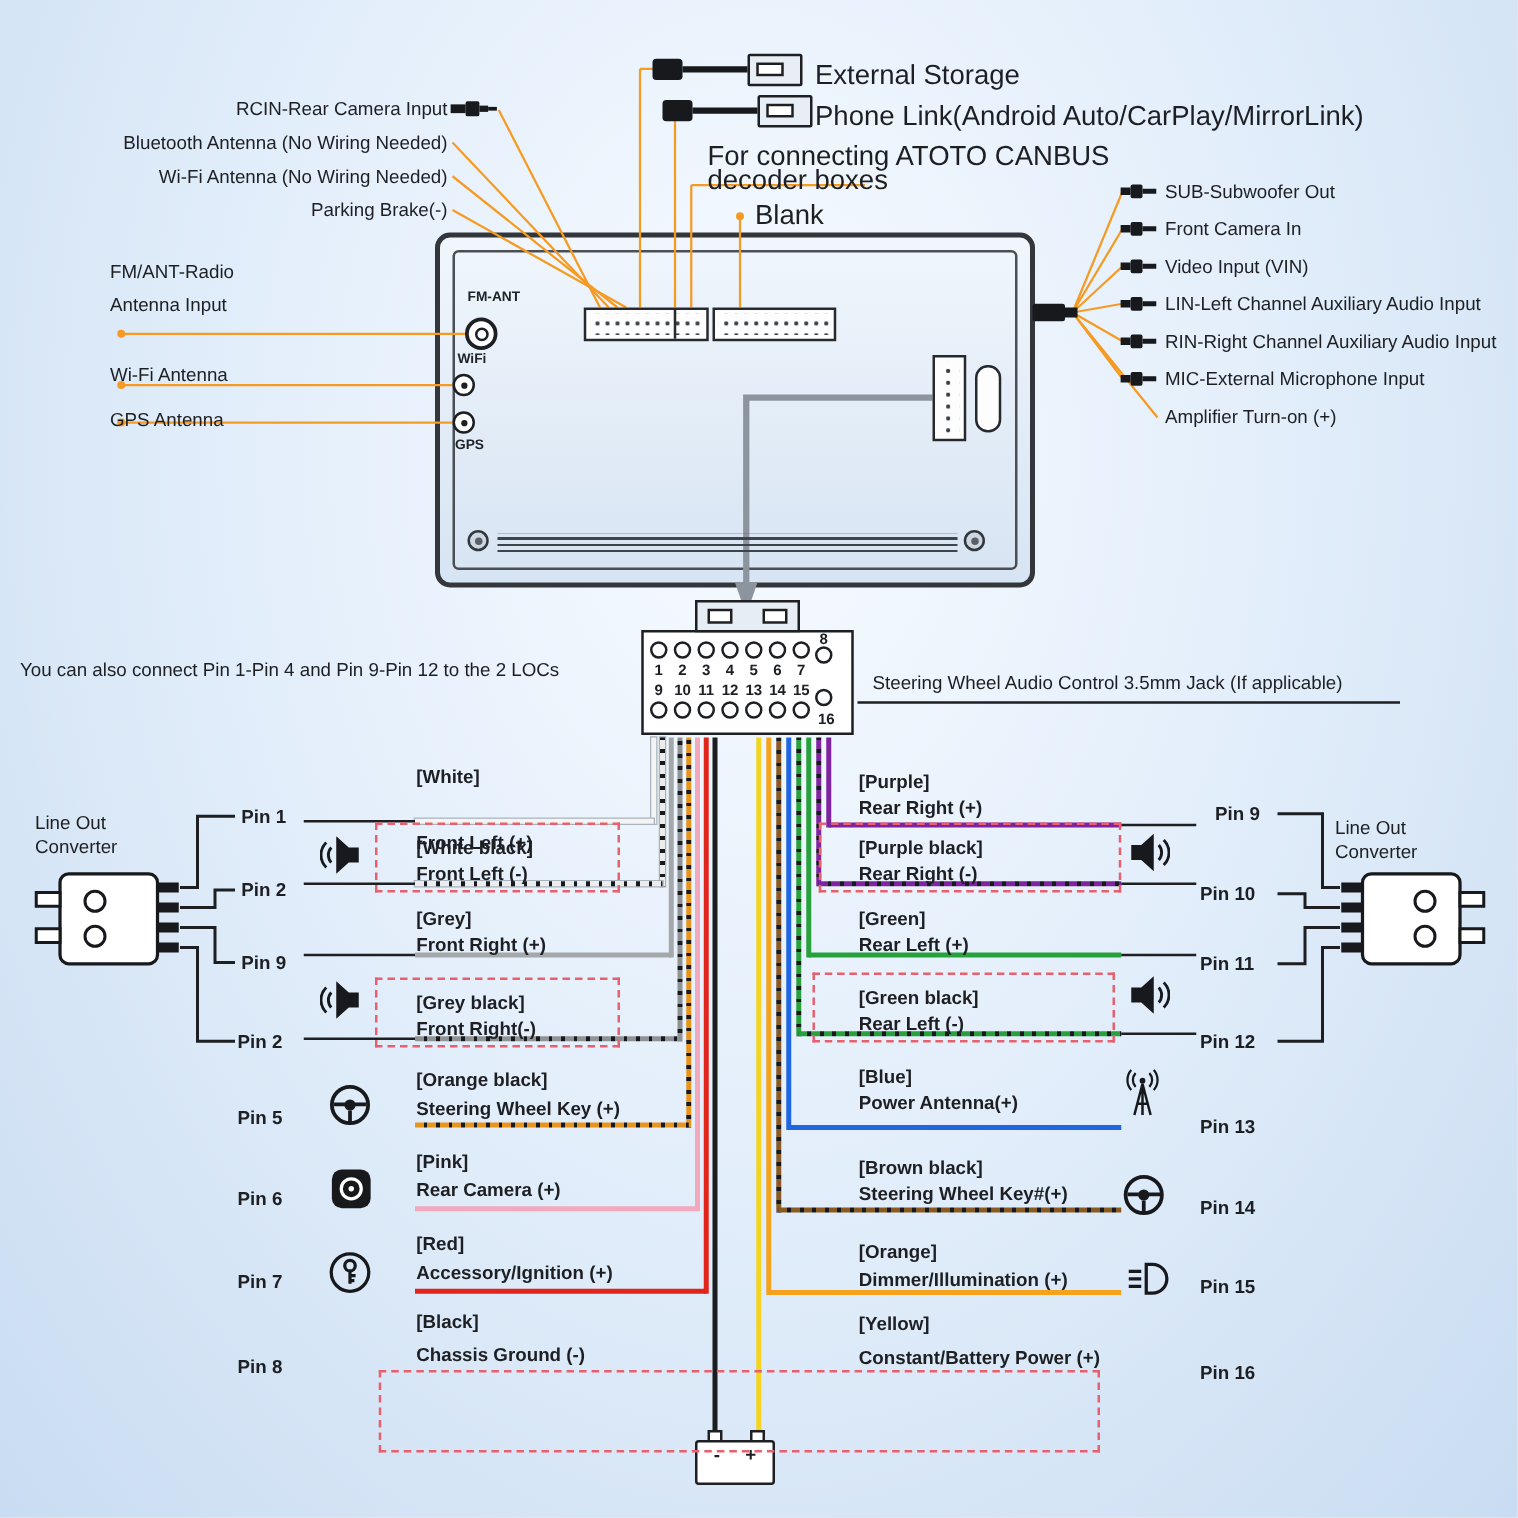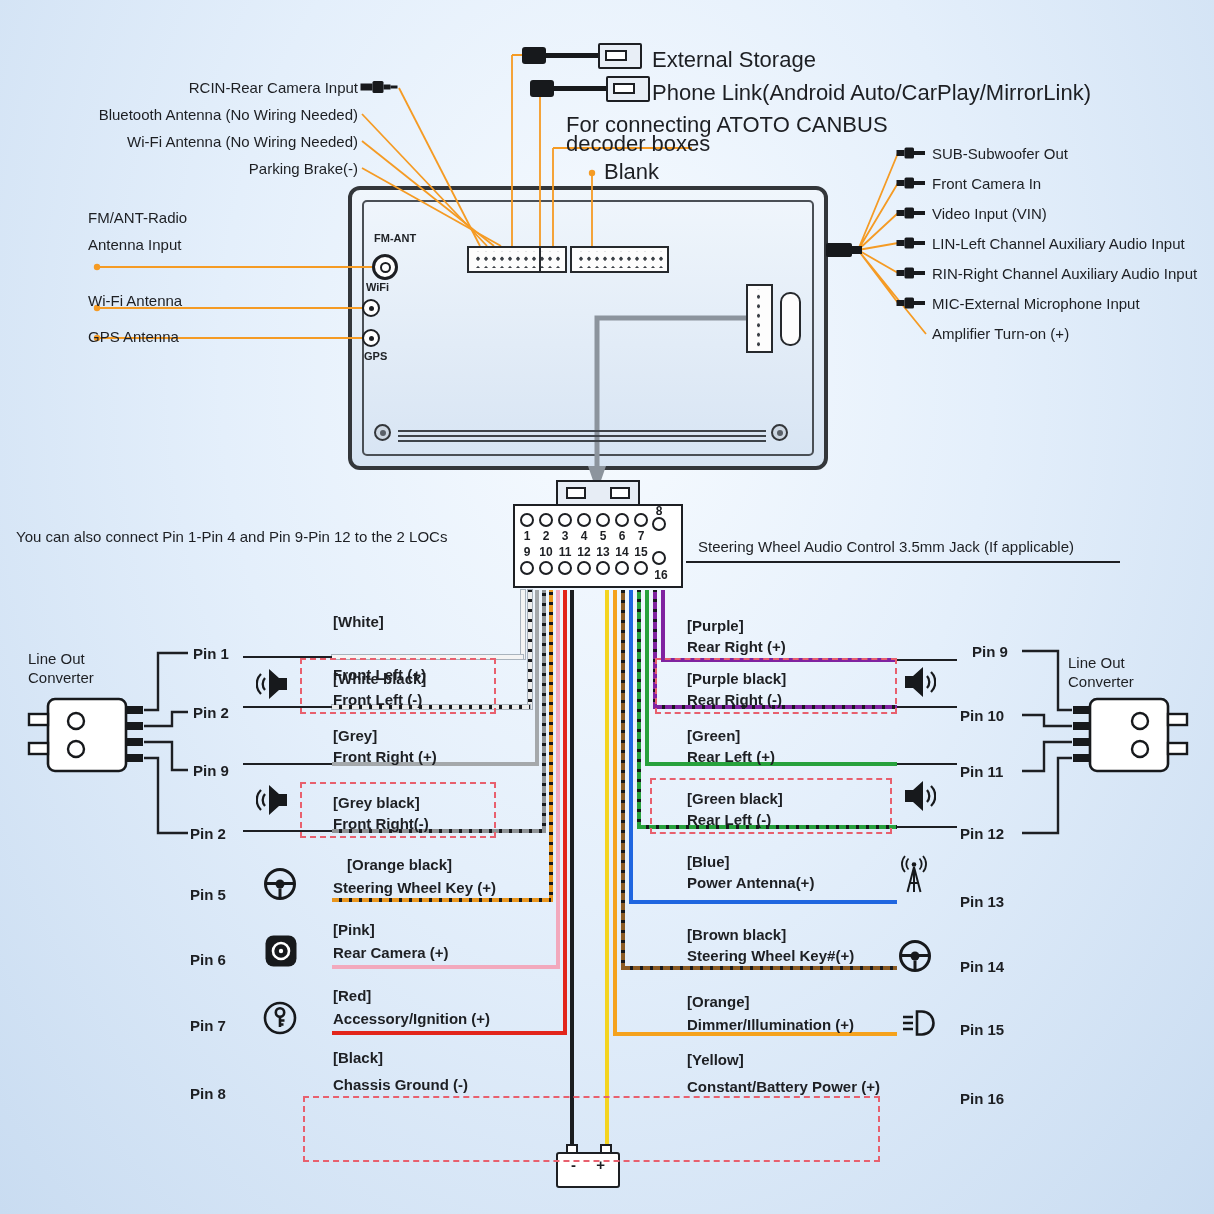--- a/index.html
+++ b/index.html
@@ -208,21 +208,21 @@
     <div class="wire" style="left: 332px; top: 762px; width: 205px; height: 4px; background: rgb(164, 168, 171);"></div>
     <div class="lead" style="left: 243px; top: 763px; width: 89px; height: 2.4px;"></div>
     <div class="lbl b" style="left: 190px; top: 825px;">Pin 2</div>
     <div class="lbl b" style="left: 333px; top: 794px;">[Grey black]</div>
     <div class="lbl b" style="left: 333px; top: 815px;">Front Right(-)</div>
     <div class="wire" style="left: 542px; top: 590px; width: 4px; height: 243px; background: repeating-linear-gradient(0deg, rgb(143, 147, 150) 0px, rgb(143, 147, 150) 7px, rgb(23, 25, 28) 7px, rgb(23, 25, 28) 10px);"></div>
     <div class="wire" style="left: 332px; top: 829px; width: 212px; height: 4px; background: repeating-linear-gradient(90deg, rgb(143, 147, 150) 0px, rgb(143, 147, 150) 7px, rgb(23, 25, 28) 7px, rgb(23, 25, 28) 10px);"></div>
     <div class="lead" style="left: 243px; top: 830px; width: 89px; height: 2.4px;"></div>
     <div class="dash" style="left: 300px; top: 782px; width: 196px; height: 56px;"></div>
     <div class="lbl b" style="left: 190px; top: 886px;">Pin 5</div>
-    <div class="lbl b" style="left: 333px; top: 856px; margin-left: 14px;">[Orange black]</div>
+    <div class="lbl b" style="left: 333px; top: 856px;">[Orange black]</div>
     <div class="lbl b" style="left: 333px; top: 879px;">Steering Wheel Key (+)</div>
     <div class="wire" style="left: 549px; top: 590px; width: 4px; height: 312px; background: repeating-linear-gradient(0deg, rgb(232, 149, 29) 0px, rgb(232, 149, 29) 7px, rgb(23, 25, 28) 7px, rgb(23, 25, 28) 10px);"></div>
     <div class="wire" style="left: 332px; top: 898px; width: 219px; height: 4px; background: repeating-linear-gradient(90deg, rgb(232, 149, 29) 0px, rgb(232, 149, 29) 7px, rgb(23, 25, 28) 7px, rgb(23, 25, 28) 10px);"></div>
     <div class="lbl b" style="left: 190px; top: 951px;">Pin 6</div>
     <div class="lbl b" style="left: 333px; top: 921px;">[Pink]</div>
     <div class="lbl b" style="left: 333px; top: 944px;">Rear Camera (+)</div>
     <div class="wire" style="left: 556px; top: 590px; width: 4px; height: 379px; background: rgb(242, 169, 189);"></div>
     <div class="wire" style="left: 332px; top: 965px; width: 226px; height: 4px; background: rgb(242, 169, 189);"></div>
     <div class="lbl b" style="left: 190px; top: 1017px;">Pin 7</div>
     <div class="lbl b" style="left: 333px; top: 987px;">[Red]</div>

